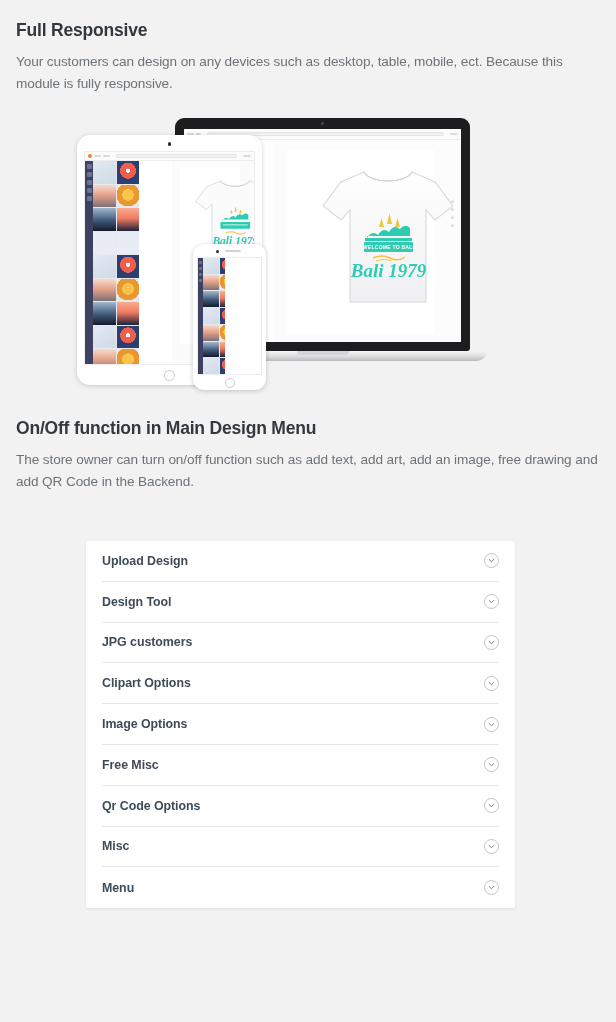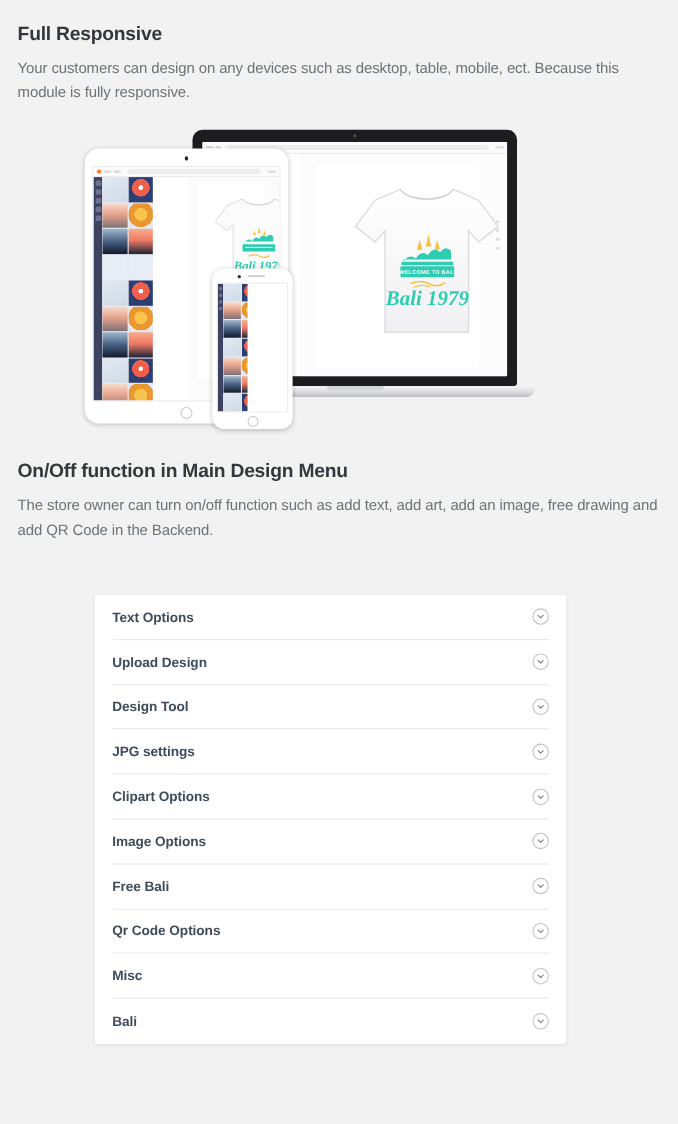--- a/index.html
+++ b/index.html
@@ -376,49 +376,41 @@
     </div>
   </div>
 
   <div id="block-onoff">
     <h2 class="section-heading">On/Off function in Main Design Menu</h2>
     <p class="section-body">The store owner can turn on/off function such as add text, add art, add an image, free drawing and add QR Code in the Backend.</p>
   </div>
 
   <div class="accordion-card">
 
-    <div class="acc-row">
-      <span class="acc-label">Text Options</span>
-      <span class="acc-chevron">
-        <svg width="9" height="9" viewBox="0 0 10 10">
-            <path d="M2.4 3.8 L5 6.4 L7.6 3.8" fill="none" stroke="#7b7b82" stroke-width="1.1" stroke-linecap="round" stroke-linejoin="round"></path>
-          </svg>
-      </span>
-    </div>
 
     <div class="acc-row">
       <span class="acc-label">Upload Design</span>
       <span class="acc-chevron">
         <svg width="9" height="9" viewBox="0 0 10 10">
             <path d="M2.4 3.8 L5 6.4 L7.6 3.8" fill="none" stroke="#7b7b82" stroke-width="1.1" stroke-linecap="round" stroke-linejoin="round"></path>
           </svg>
       </span>
     </div>
 
     <div class="acc-row">
       <span class="acc-label">Design Tool</span>
       <span class="acc-chevron">
         <svg width="9" height="9" viewBox="0 0 10 10">
             <path d="M2.4 3.8 L5 6.4 L7.6 3.8" fill="none" stroke="#7b7b82" stroke-width="1.1" stroke-linecap="round" stroke-linejoin="round"></path>
           </svg>
       </span>
     </div>
 
     <div class="acc-row">
-      <span class="acc-label">JPG settings</span>
+      <span class="acc-label">JPG customers</span>
       <span class="acc-chevron">
         <svg width="9" height="9" viewBox="0 0 10 10">
             <path d="M2.4 3.8 L5 6.4 L7.6 3.8" fill="none" stroke="#7b7b82" stroke-width="1.1" stroke-linecap="round" stroke-linejoin="round"></path>
           </svg>
       </span>
     </div>
 
     <div class="acc-row">
       <span class="acc-label">Clipart Options</span>
       <span class="acc-chevron">
@@ -431,21 +423,21 @@
     <div class="acc-row">
       <span class="acc-label">Image Options</span>
       <span class="acc-chevron">
         <svg width="9" height="9" viewBox="0 0 10 10">
             <path d="M2.4 3.8 L5 6.4 L7.6 3.8" fill="none" stroke="#7b7b82" stroke-width="1.1" stroke-linecap="round" stroke-linejoin="round"></path>
           </svg>
       </span>
     </div>
 
     <div class="acc-row">
-      <span class="acc-label">Free Bali</span>
+      <span class="acc-label">Free Misc</span>
       <span class="acc-chevron">
         <svg width="9" height="9" viewBox="0 0 10 10">
             <path d="M2.4 3.8 L5 6.4 L7.6 3.8" fill="none" stroke="#7b7b82" stroke-width="1.1" stroke-linecap="round" stroke-linejoin="round"></path>
           </svg>
       </span>
     </div>
 
     <div class="acc-row">
       <span class="acc-label">Qr Code Options</span>
       <span class="acc-chevron">
@@ -458,21 +450,21 @@
     <div class="acc-row">
       <span class="acc-label">Misc</span>
       <span class="acc-chevron">
         <svg width="9" height="9" viewBox="0 0 10 10">
             <path d="M2.4 3.8 L5 6.4 L7.6 3.8" fill="none" stroke="#7b7b82" stroke-width="1.1" stroke-linecap="round" stroke-linejoin="round"></path>
           </svg>
       </span>
     </div>
 
     <div class="acc-row">
-      <span class="acc-label">Bali</span>
+      <span class="acc-label">Menu</span>
       <span class="acc-chevron">
         <svg width="9" height="9" viewBox="0 0 10 10">
             <path d="M2.4 3.8 L5 6.4 L7.6 3.8" fill="none" stroke="#7b7b82" stroke-width="1.1" stroke-linecap="round" stroke-linejoin="round"></path>
           </svg>
       </span>
     </div>
 
 
   </div>
 

